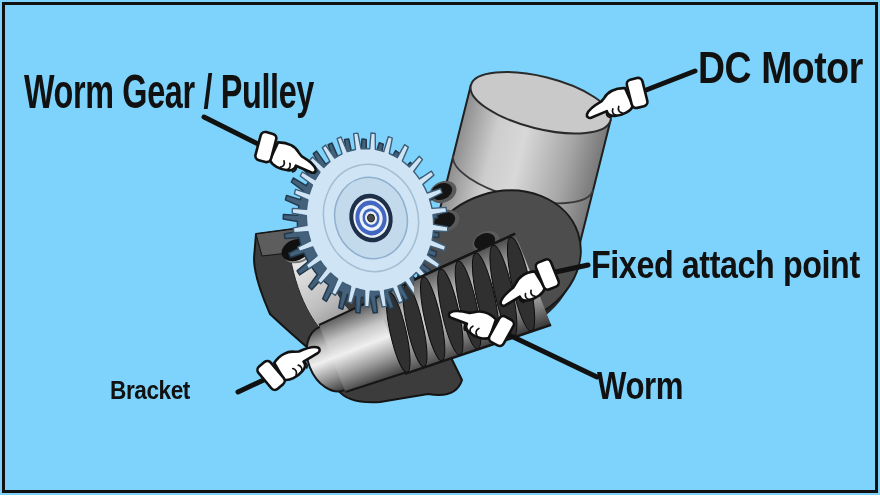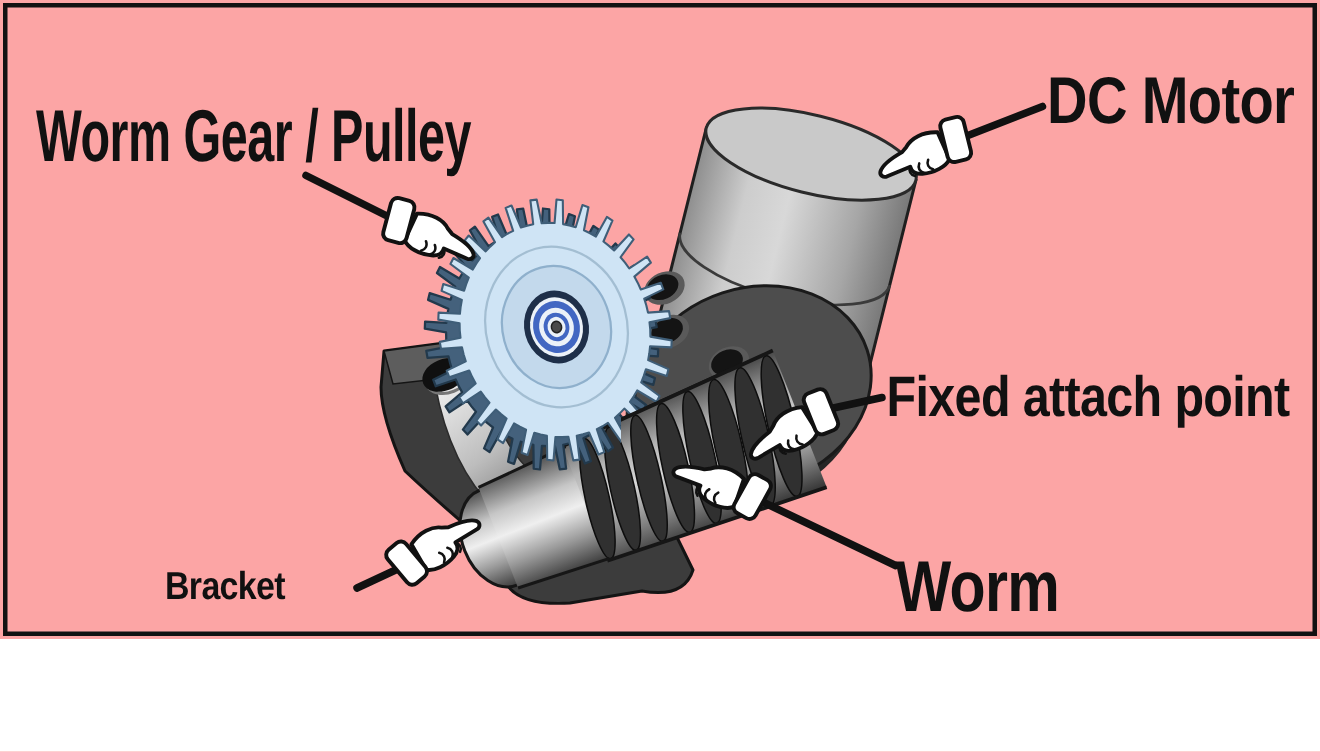--- a/index.html
+++ b/index.html
@@ -4,21 +4,21 @@
 <style>
   :root{
     --label-text:#111111; --leader-line:#111111;
     --hand-fill:#ffffff; --hand-outline:#111111;
     --motor-cap:#c9c9c9; --flange:#4d4d4d; --bracket:#3c3c3c;
     --gear-face:#cfe4f5; --gear-teeth-side:#44617c; --gear-hub:#c3d9ec;
     --bearing-blue:#4267c2; --bearing-navy:#1e2f49; --bearing-white:#ecf2f8;
     --worm-thread:#303030;
   }
   html,body{margin:0;padding:0;background:#ffffff;overflow:hidden;}
-  .stage{position:relative;width:880px;height:426px;background:#fca5a5;
+  .stage{position:relative;width:880px;height:495px;background:#7dd3fc;
          font-family:"Liberation Sans",sans-serif;}
   .frame{position:absolute;inset:2px;border:3px solid #111;pointer-events:none;}
   svg.scene{position:absolute;left:0;top:0;}
   .lbl{position:absolute;font-weight:700;color:var(--label-text);
        line-height:1.117;white-space:nowrap;}
   .lbl > span{display:inline-block;transform-origin:0 0;letter-spacing:-0.5px;}
 </style>
 </head>
 <body>
 
@@ -168,21 +168,21 @@
 
   <div class="lbl" style="left:24px;top:64px;font-size:49px;">
     <span style="transform:scaleX(0.66);">Worm Gear / Pulley</span>
   </div>
   <div class="lbl" style="left:698px;top:43px;font-size:44px;text-align:right;">
     <span style="transform:scaleX(0.85);">DC Motor</span>
   </div>
   <div class="lbl" style="left:591px;top:244px;font-size:38px;">
     <span style="transform:scaleX(0.85);">Fixed attach point</span>
   </div>
-  <div class="lbl" style="left:597px;top:365px;font-size:48px;text-align:right;">
+  <div class="lbl" style="left:597px;top:365px;font-size:38px;text-align:right;">
     <span style="transform:scaleX(0.82);">Worm</span>
   </div>
   <div class="lbl" style="left:110px;top:376px;font-size:26px;">
     <span style="transform:scaleX(0.87);">Bracket</span>
   </div>
 
   <div class="frame"></div>
 </div>
 
 </body></html>

